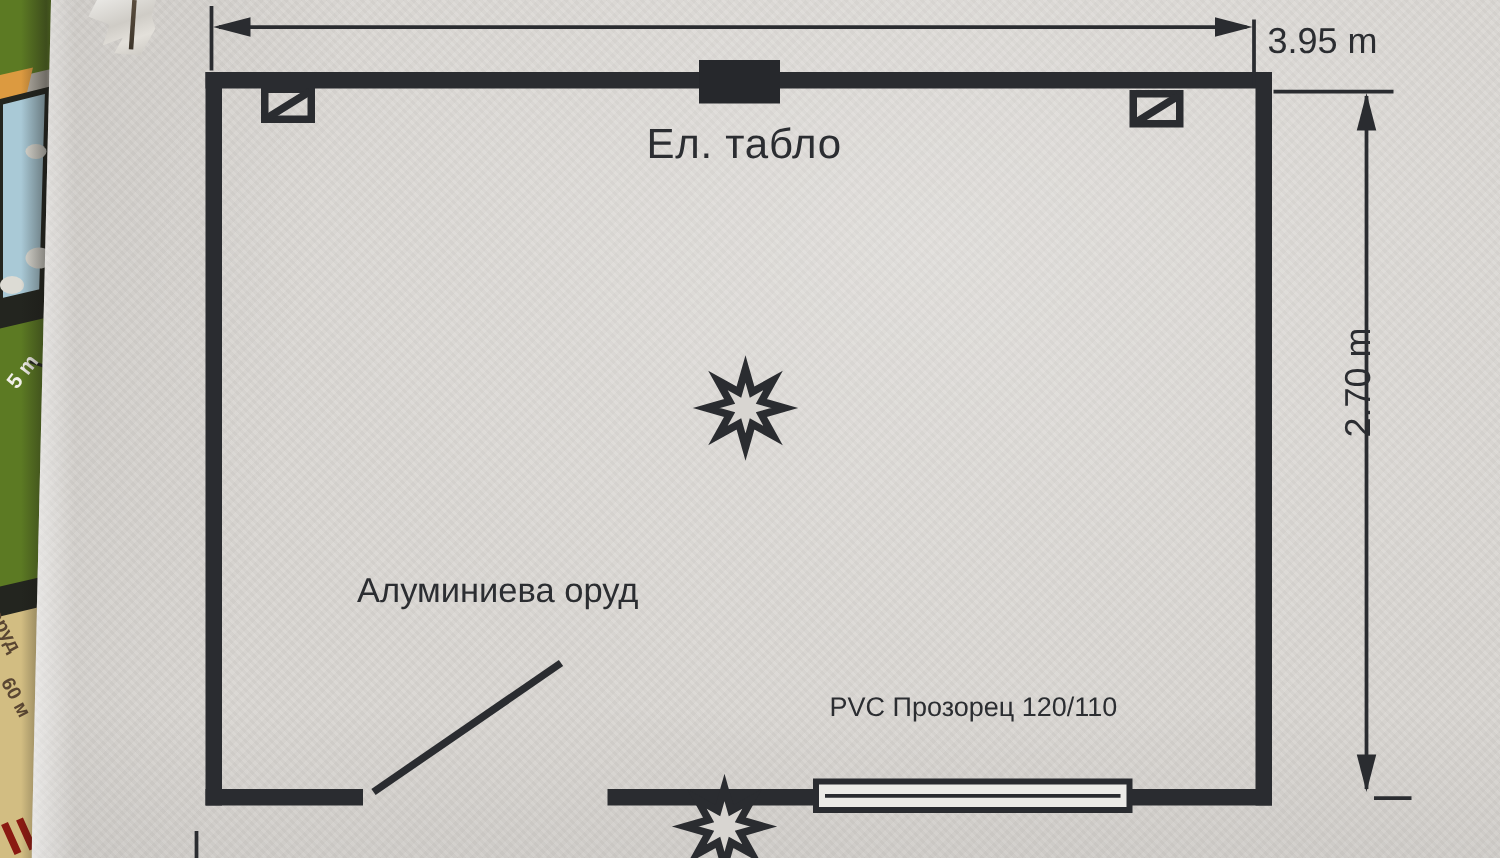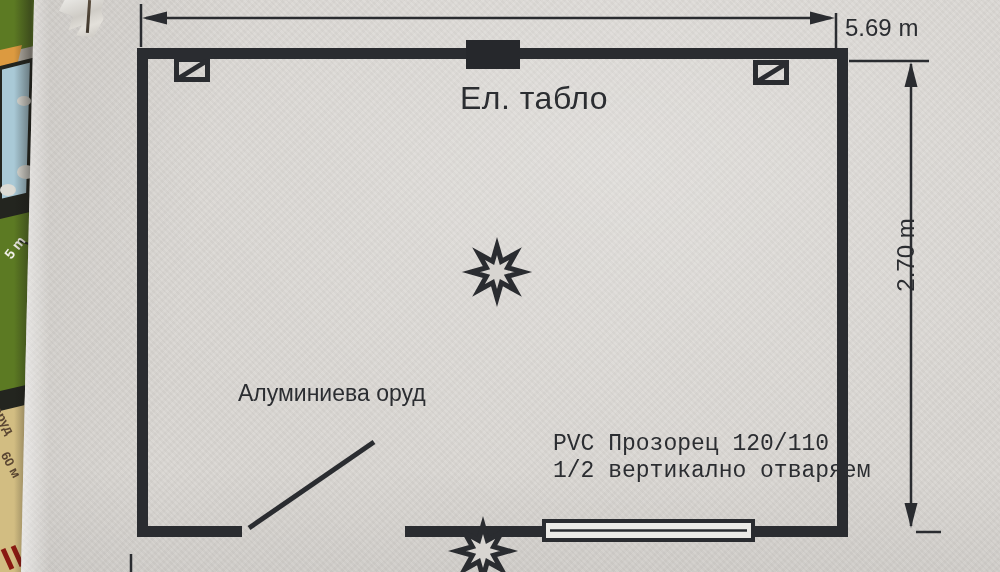--- a/index.html
+++ b/index.html
@@ -33,28 +33,28 @@
     clip-path:polygon(34px 0, 1000px 0, 1000px 572px, 21px 572px, 26px 343px, 30px 172px);
   }
   .paper-edge-light{
     position:absolute;left:21px;top:0;width:34px;height:572px;
     background:linear-gradient(90deg, rgba(255,255,255,0.55), rgba(255,255,255,0) 85%);
   }
   
   .plan-svg{position:absolute;left:0;top:0;z-index:4;pointer-events:none;}
   
   .label{position:absolute;z-index:5;color:#2b2d31;white-space:nowrap;}
-  .lbl-el{left:460px;top:80px;font-size:32px;letter-spacing:0.5px;}
+  .lbl-el{left:431px;top:80px;font-size:28px;letter-spacing:0.5px;}
   .lbl-dim-w{left:845px;top:14px;font-size:24px;}
   .lbl-dim-h{
     left:906px;top:255px;font-size:24px;
     transform:translate(-50%,-50%) rotate(-90deg);
   }
   .lbl-door{left:238px;top:380px;font-size:23px;line-height:27px;}
-  .lbl-window{left:553px;top:431px;font-size:23px;line-height:27px;font-family:Liberation Mono, monospace;}
+  .lbl-window{left:553px;top:458px;font-size:18px;line-height:27px;}
   
   .tape{
     position:absolute;left:56px;top:0;width:48px;height:37px;z-index:6;
     background:linear-gradient(160deg,#ecebe8 0%,#cfccc6 45%,#e3e0da 70%,#c8c5bf 100%);
     clip-path:polygon(18% 0, 100% 0, 94% 28%, 99% 52%, 78% 100%, 42% 96%, 54% 68%, 26% 82%, 36% 44%, 6% 30%);
     box-shadow:0 2px 3px rgba(0,0,0,0.2);
   }
   .tape-line{
     position:absolute;left:87px;top:0;width:3px;height:33px;z-index:7;
     background:linear-gradient(180deg,#5a4d3e,#3e362c);
@@ -140,26 +140,25 @@
       <line x1="911" y1="64" x2="911" y2="526"></line>
       <line x1="916" y1="532" x2="941" y2="532"></line>
     </g>
     <polygon points="911,62 904.5,87 917.5,87" fill="#2a2c30"></polygon>
     <polygon points="911,528 904.5,503 917.5,503" fill="#2a2c30"></polygon>
 
     <line x1="131" y1="554" x2="131" y2="572" stroke="#2a2c30" stroke-width="2.5"></line>
   </svg>
 
   <div class="label lbl-el">Ел. табло</div>
-  <div class="label lbl-dim-w">5.69 m</div>
+  <div class="label lbl-dim-w">3.95 m</div>
   <div class="label lbl-dim-h">2.70 m</div>
   <div class="label lbl-door">
     <div>Алуминиева оруд</div>
   </div>
   <div class="label lbl-window">
     <div>PVC Прозорец 120/110</div>
-    <div>1/2 вертикално отваряем</div>
   </div>
 
   <div class="tape"></div>
   <div class="tape-line"></div>
 
 </div>
 
 </body></html>

